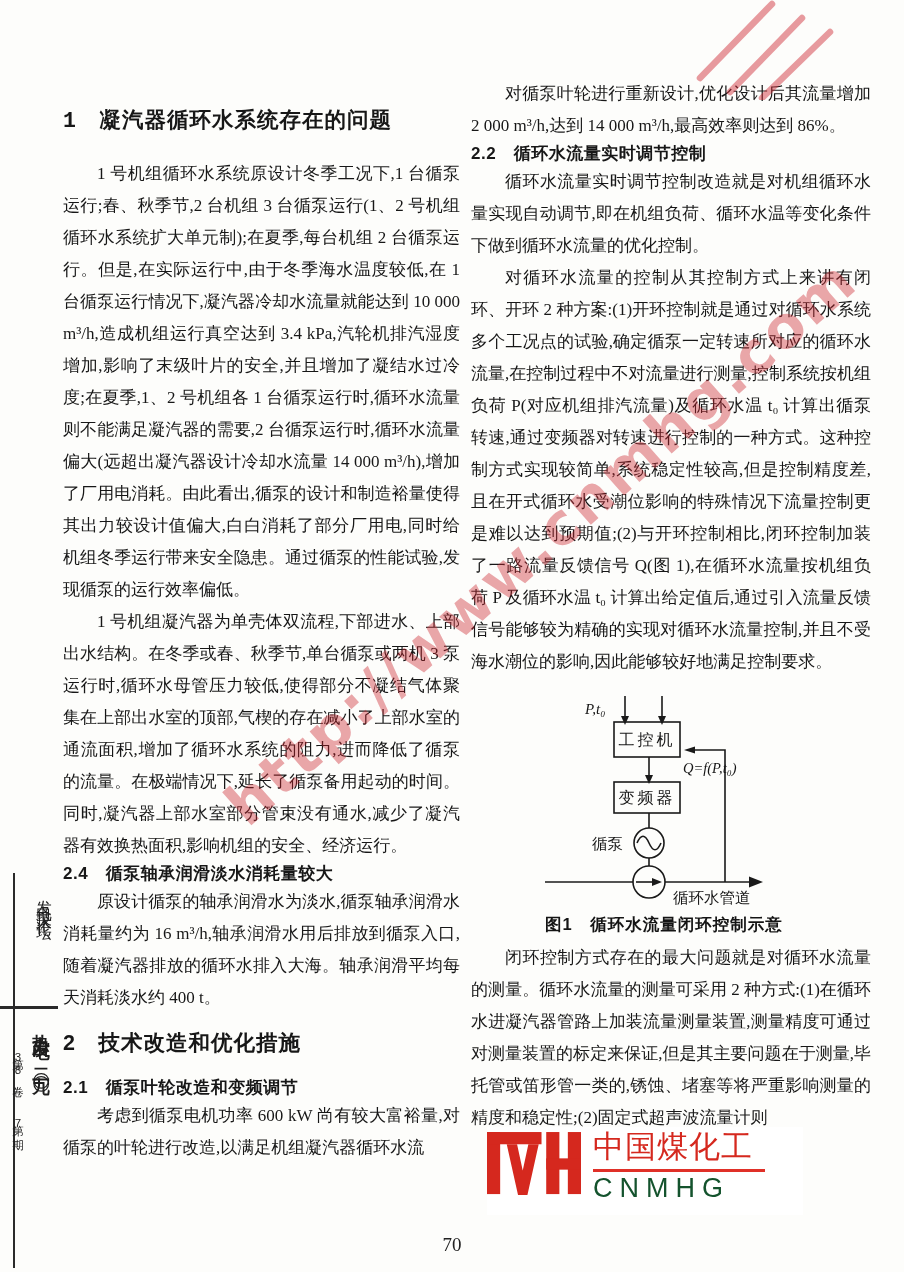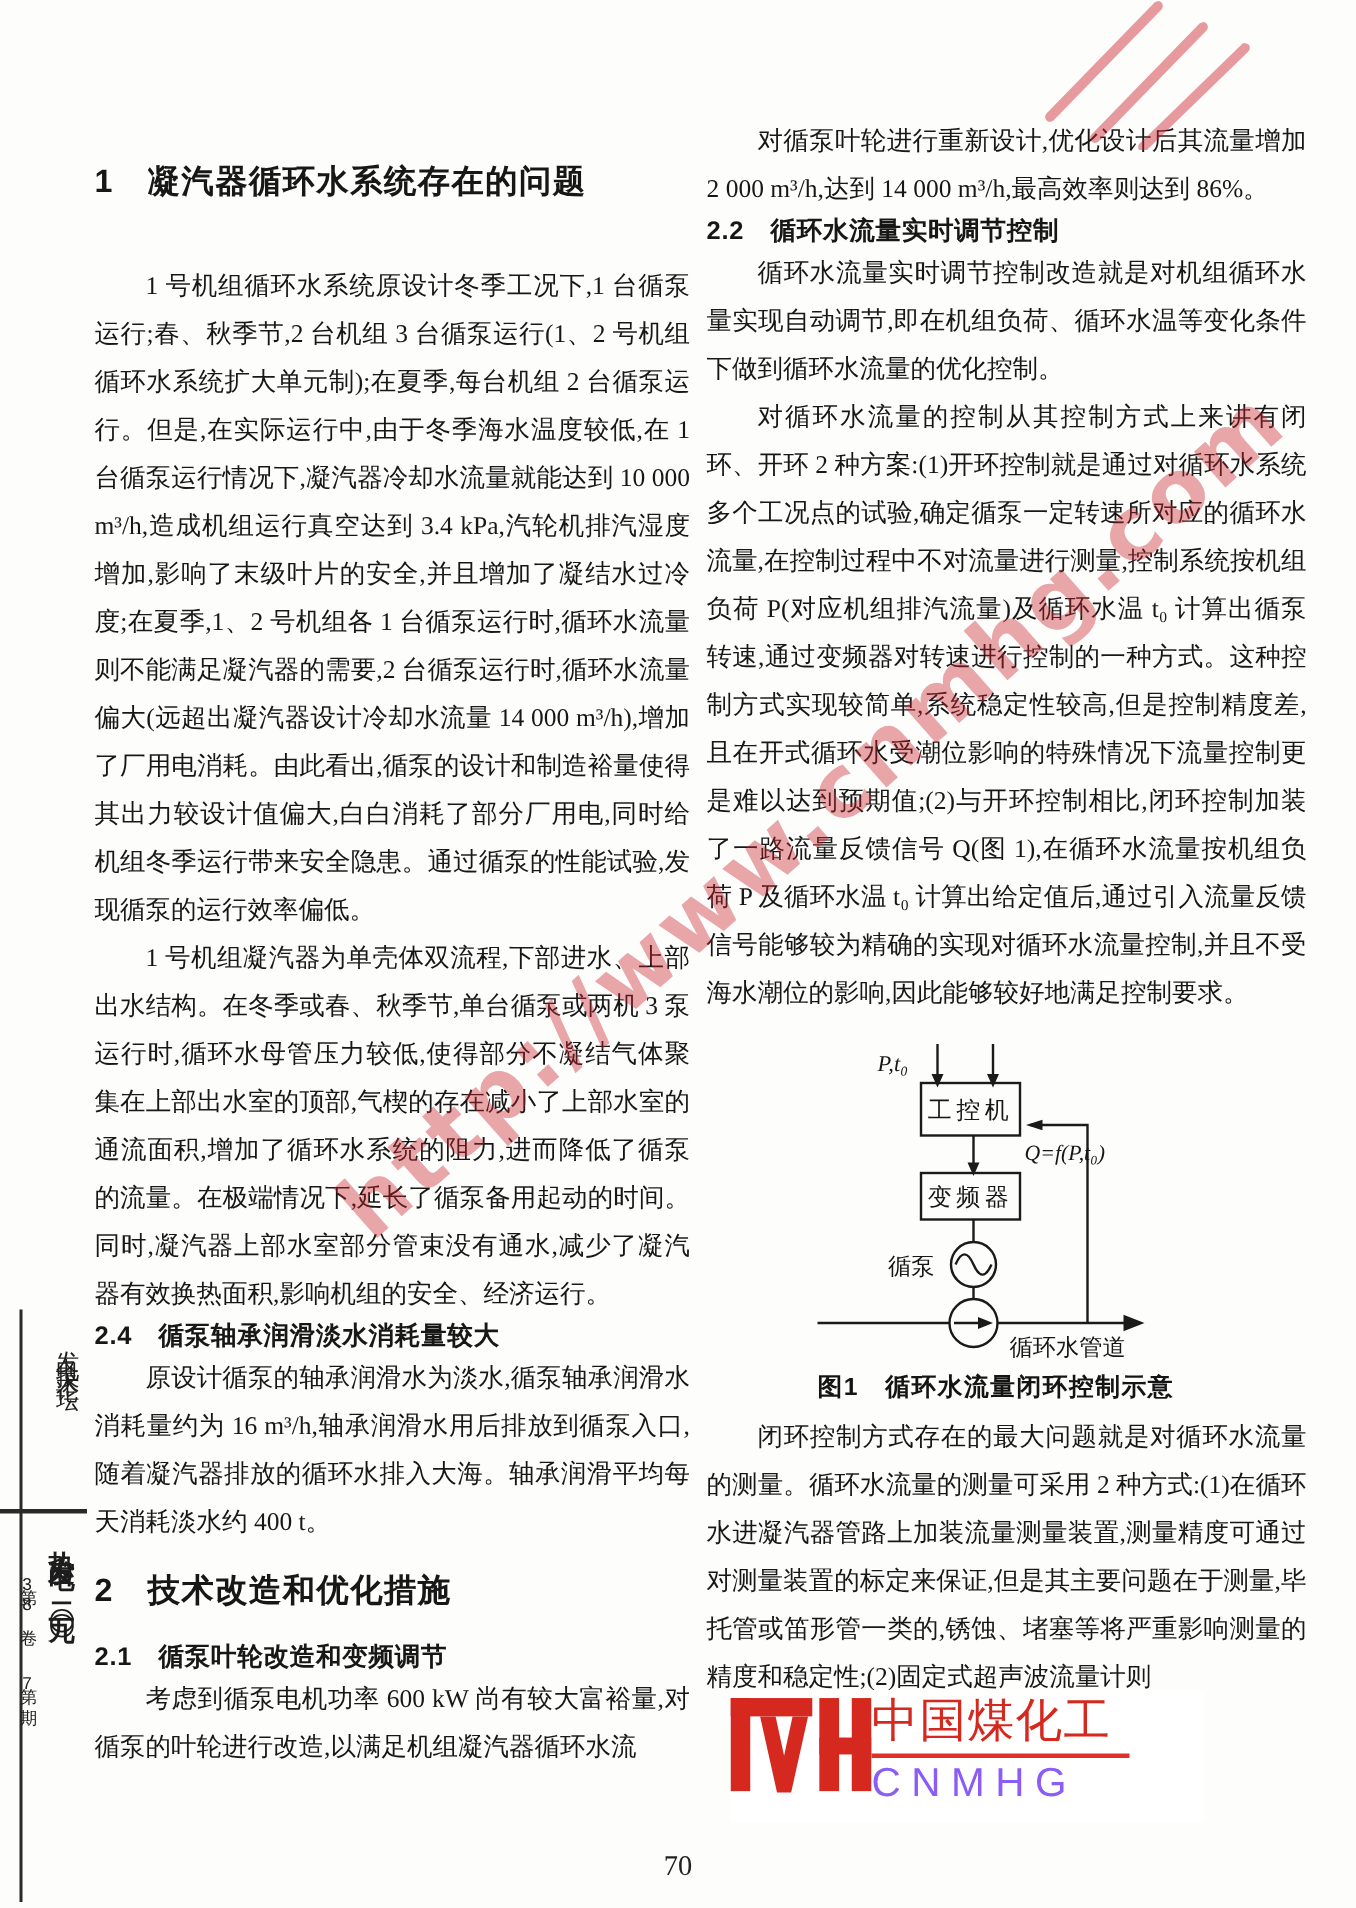--- a/index.html
+++ b/index.html
@@ -15,21 +15,21 @@
   p.body{font-size:17px;line-height:32px;text-align:justify;margin:0;}
   p.ind{text-indent:2em;}
   h1.sec{
     font-family:"Liberation Sans","DejaVu Sans",sans-serif;
     font-size:21.5px;font-weight:bold;margin:0;line-height:30px;letter-spacing:1px;
   }
   h2.sub{
     font-family:"Liberation Sans","DejaVu Sans",sans-serif;
     font-size:17px;font-weight:bold;margin:0;line-height:24px;letter-spacing:0.5px;
   }
-  #col-left h1.sec.first{margin-bottom:39px;}
+  #col-left h1.sec.first{margin-bottom:22px;font-family:Liberation Mono, monospace;}
   .mt18{margin-top:18px;}.mt16{margin-top:16px;}.mt12{margin-top:12px;}
   .mb4{margin-bottom:4px;}.mb6{margin-bottom:6px;}
   #sec2-heading{margin-top:14px;margin-bottom:18px;}
   
   .figure-wrap{position:relative;height:252px;margin-top:12px;}
   .fig-caption{
     position:absolute;left:74px;top:224px;
     font-family:"Liberation Sans","DejaVu Sans",sans-serif;
     font-weight:bold;font-size:16.5px;letter-spacing:1px;color:#141414;
   }
@@ -51,31 +51,31 @@
     position:absolute;left:212px;top:788px;
     transform:rotate(-41.5deg);transform-origin:0 0;
     font-family:"DejaVu Sans","Liberation Sans",sans-serif;
     font-size:58px;font-weight:700;letter-spacing:3px;white-space:nowrap;
     color:rgba(203,34,44,0.40);z-index:3;pointer-events:none;
   }
   #wm-corner{position:absolute;left:690px;top:0;z-index:3;pointer-events:none;}
   
   #wm-logo{
     position:absolute;left:487px;top:1127px;width:316px;height:88px;
-    background:#ffffff;display:flex;align-items:flex-start;z-index:5;
+    background:#ffffff;display:flex;align-items:flex-start;gap:12px;z-index:5;
   }
   #logo-text-block{display:flex;flex-direction:column;padding-top:2px;}
   #logo-cn{
     font-family:"Liberation Sans","DejaVu Sans",sans-serif;
     font-size:31px;color:#d5281e;letter-spacing:1px;line-height:1.15;white-space:nowrap;
   }
   #logo-underline{height:3px;width:172px;background:#e03028;margin:4px 0 3px 0;}
   #logo-en{
     font-family:"Liberation Sans","DejaVu Sans",sans-serif;
-    font-size:27px;color:#8b5cf6;letter-spacing:7px;line-height:1;
+    font-size:27px;color:#14532d;letter-spacing:7px;line-height:1;
   }
   
   #page-num{
     position:absolute;left:0;top:1234px;width:904px;text-align:center;
     font-size:19px;color:#222;z-index:2;
   }
 </style>
 </head>
 <body>
 

